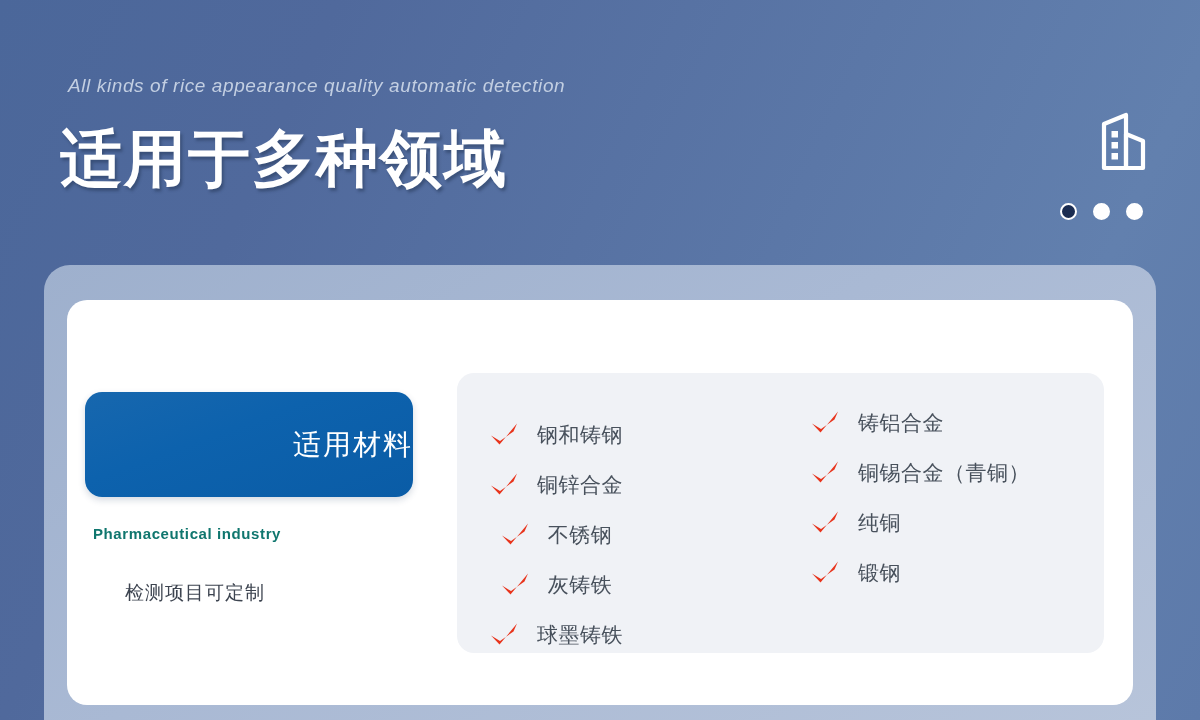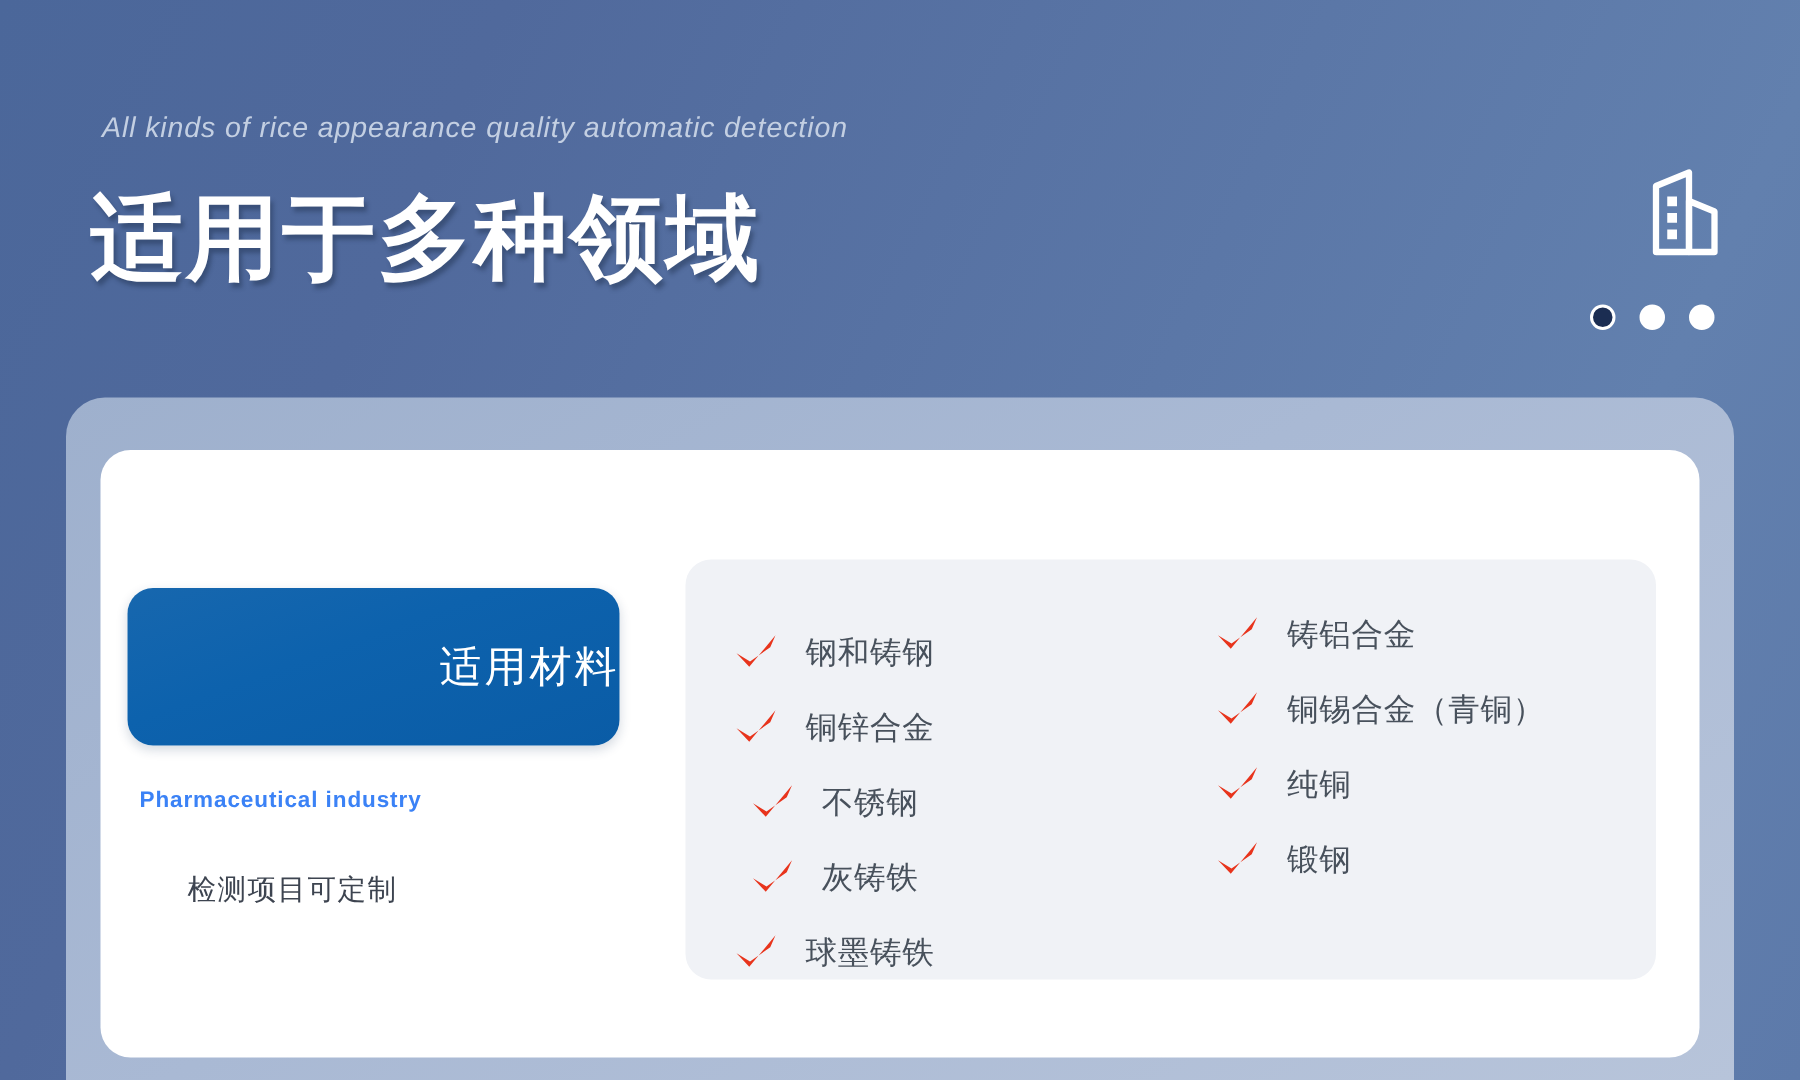--- a/index.html
+++ b/index.html
@@ -105,21 +105,21 @@
     letter-spacing:2px;
     color:#ffffff;
   }
 
   .sub-en {
     position:absolute;
     left:93px; top:525px;
     font-size:15px;
     font-weight:700;
     letter-spacing:0.6px;
-    color:#3b82f6;
+    color:#0f766e;
     white-space:nowrap;
   }
 
   .sub-cn {
     position:absolute;
     left:93px; top:580px;
     font-size:19px;
     font-weight:400;
     letter-spacing:1px;
     color:#3d4450;

